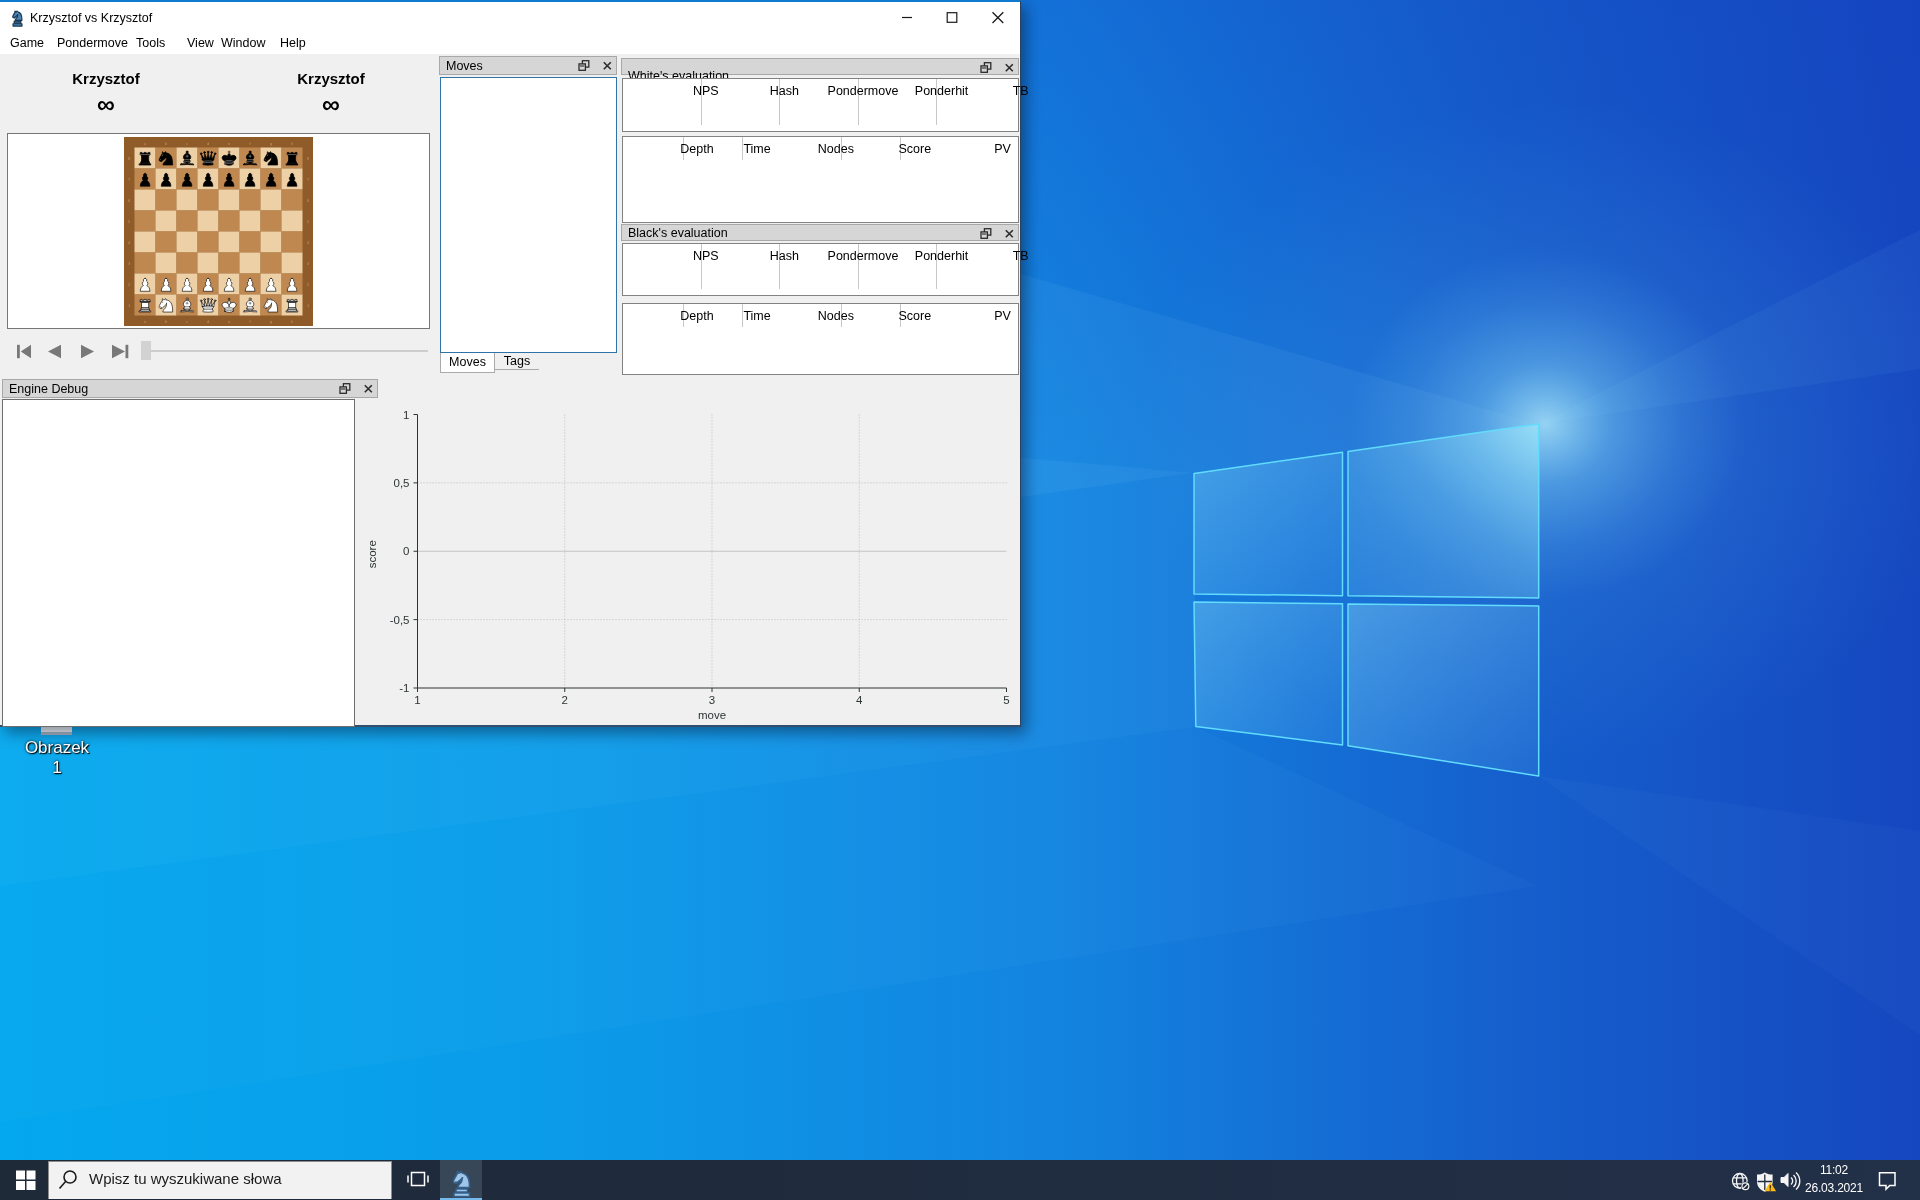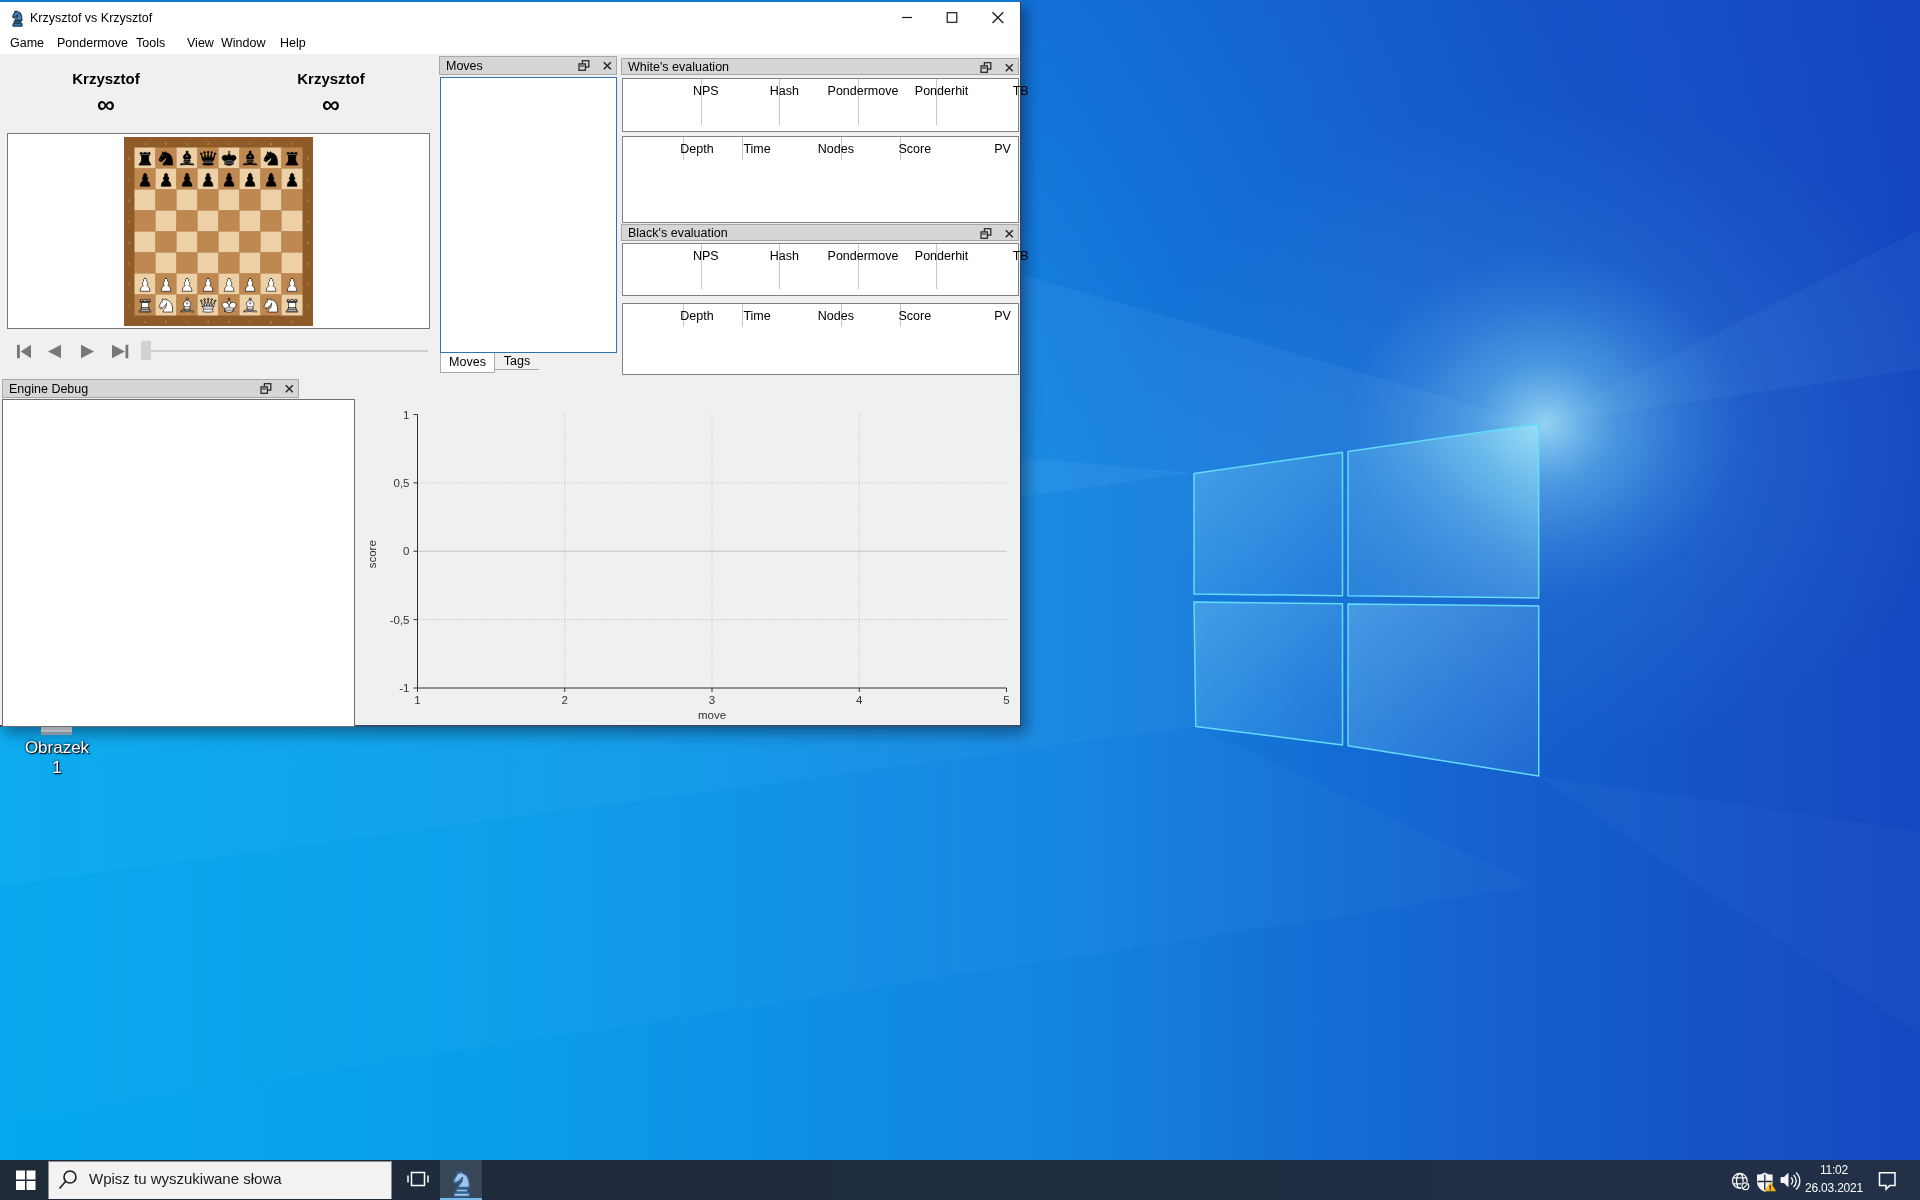--- a/index.html
+++ b/index.html
@@ -343,21 +343,21 @@
         <rect x="1" y="3.9" width="6.4" height="6.4" fill="#d6d6d6" stroke="#2b2b2b" stroke-width="1.3"></rect>
         <path d="M2 6 h4.4" stroke="#2b2b2b" stroke-width="1.1"></path>
         <path d="M25.8 2.2 l7 7 M32.8 2.2 l-7 7" stroke="#2b2b2b" stroke-width="1.6"></path>
       </svg>
     </div>
  <div class="abs" style="left:440px;top:75px;width:177px;height:276px;background:#fff;border:1px solid #2f73a8;"></div>
  <div class="tab" style="left:440px;top:351px;width:55px;height:20px;background:#fff;border:1px solid #ababab;border-top:none;line-height:19px;">Moves</div>
  <div class="tab" style="left:495px;top:351px;width:44px;height:17px;background:#f0f0f0;border-bottom:1px solid #ababab;line-height:17px;">Tags</div>
 
  <div class="docktitle" style="left:621px;top:56px;width:398px;height:17px;">
-      <span style="top:1px;">White's evaluation</span>
+      <span style="top:10px;">White's evaluation</span>
       <svg width="34" height="12" viewBox="0 0 34 12" class="dockicons">
         <rect x="4.4" y="0.7" width="6.4" height="6.4" fill="none" stroke="#2b2b2b" stroke-width="1.3"></rect>
         <rect x="1" y="3.9" width="6.4" height="6.4" fill="#d6d6d6" stroke="#2b2b2b" stroke-width="1.3"></rect>
         <path d="M2 6 h4.4" stroke="#2b2b2b" stroke-width="1.1"></path>
         <path d="M25.8 2.2 l7 7 M32.8 2.2 l-7 7" stroke="#2b2b2b" stroke-width="1.6"></path>
       </svg>
     </div>
  <div class="tbl" id="wt1" style="left:622px;top:76px;width:397px;height:54px;">
       <div class="hcell" style="left: 0px; width: 78.6px; height: calc(100% - 6px); border-right: 1px solid rgb(200, 200, 200);">
         <div class="hlabel" style="top: 5px;">NPS</div>
@@ -430,21 +430,21 @@
         <div class="hlabel" style="top: 5px;">Nodes</div>
       </div>
       <div class="hcell" style="left: 218.508px; width: 59.736px; height: 23px; border-right: 1px solid rgb(200, 200, 200);">
         <div class="hlabel" style="top: 5px;">Score</div>
       </div>
       <div class="hcell" style="left: 278.244px; width: 114.756px; height: 23px; border-right: none;">
         <div class="hlabel" style="top: 5px;">PV</div>
       </div>
     </div>
 
- <div class="docktitle" style="left:2px;top:377px;width:297px;height:19px;">
+ <div class="docktitle" style="left:2px;top:377px;width:376px;height:19px;">
       <span>Engine Debug</span>
       <svg width="34" height="12" viewBox="0 0 34 12" class="dockicons">
         <rect x="4.4" y="0.7" width="6.4" height="6.4" fill="none" stroke="#2b2b2b" stroke-width="1.3"></rect>
         <rect x="1" y="3.9" width="6.4" height="6.4" fill="#d6d6d6" stroke="#2b2b2b" stroke-width="1.3"></rect>
         <path d="M2 6 h4.4" stroke="#2b2b2b" stroke-width="1.1"></path>
         <path d="M25.8 2.2 l7 7 M32.8 2.2 l-7 7" stroke="#2b2b2b" stroke-width="1.6"></path>
       </svg>
     </div>
  <div class="abs" style="left:2px;top:397px;width:353px;height:328px;background:#fff;border:1px solid #6e6e6e;"></div>
 

